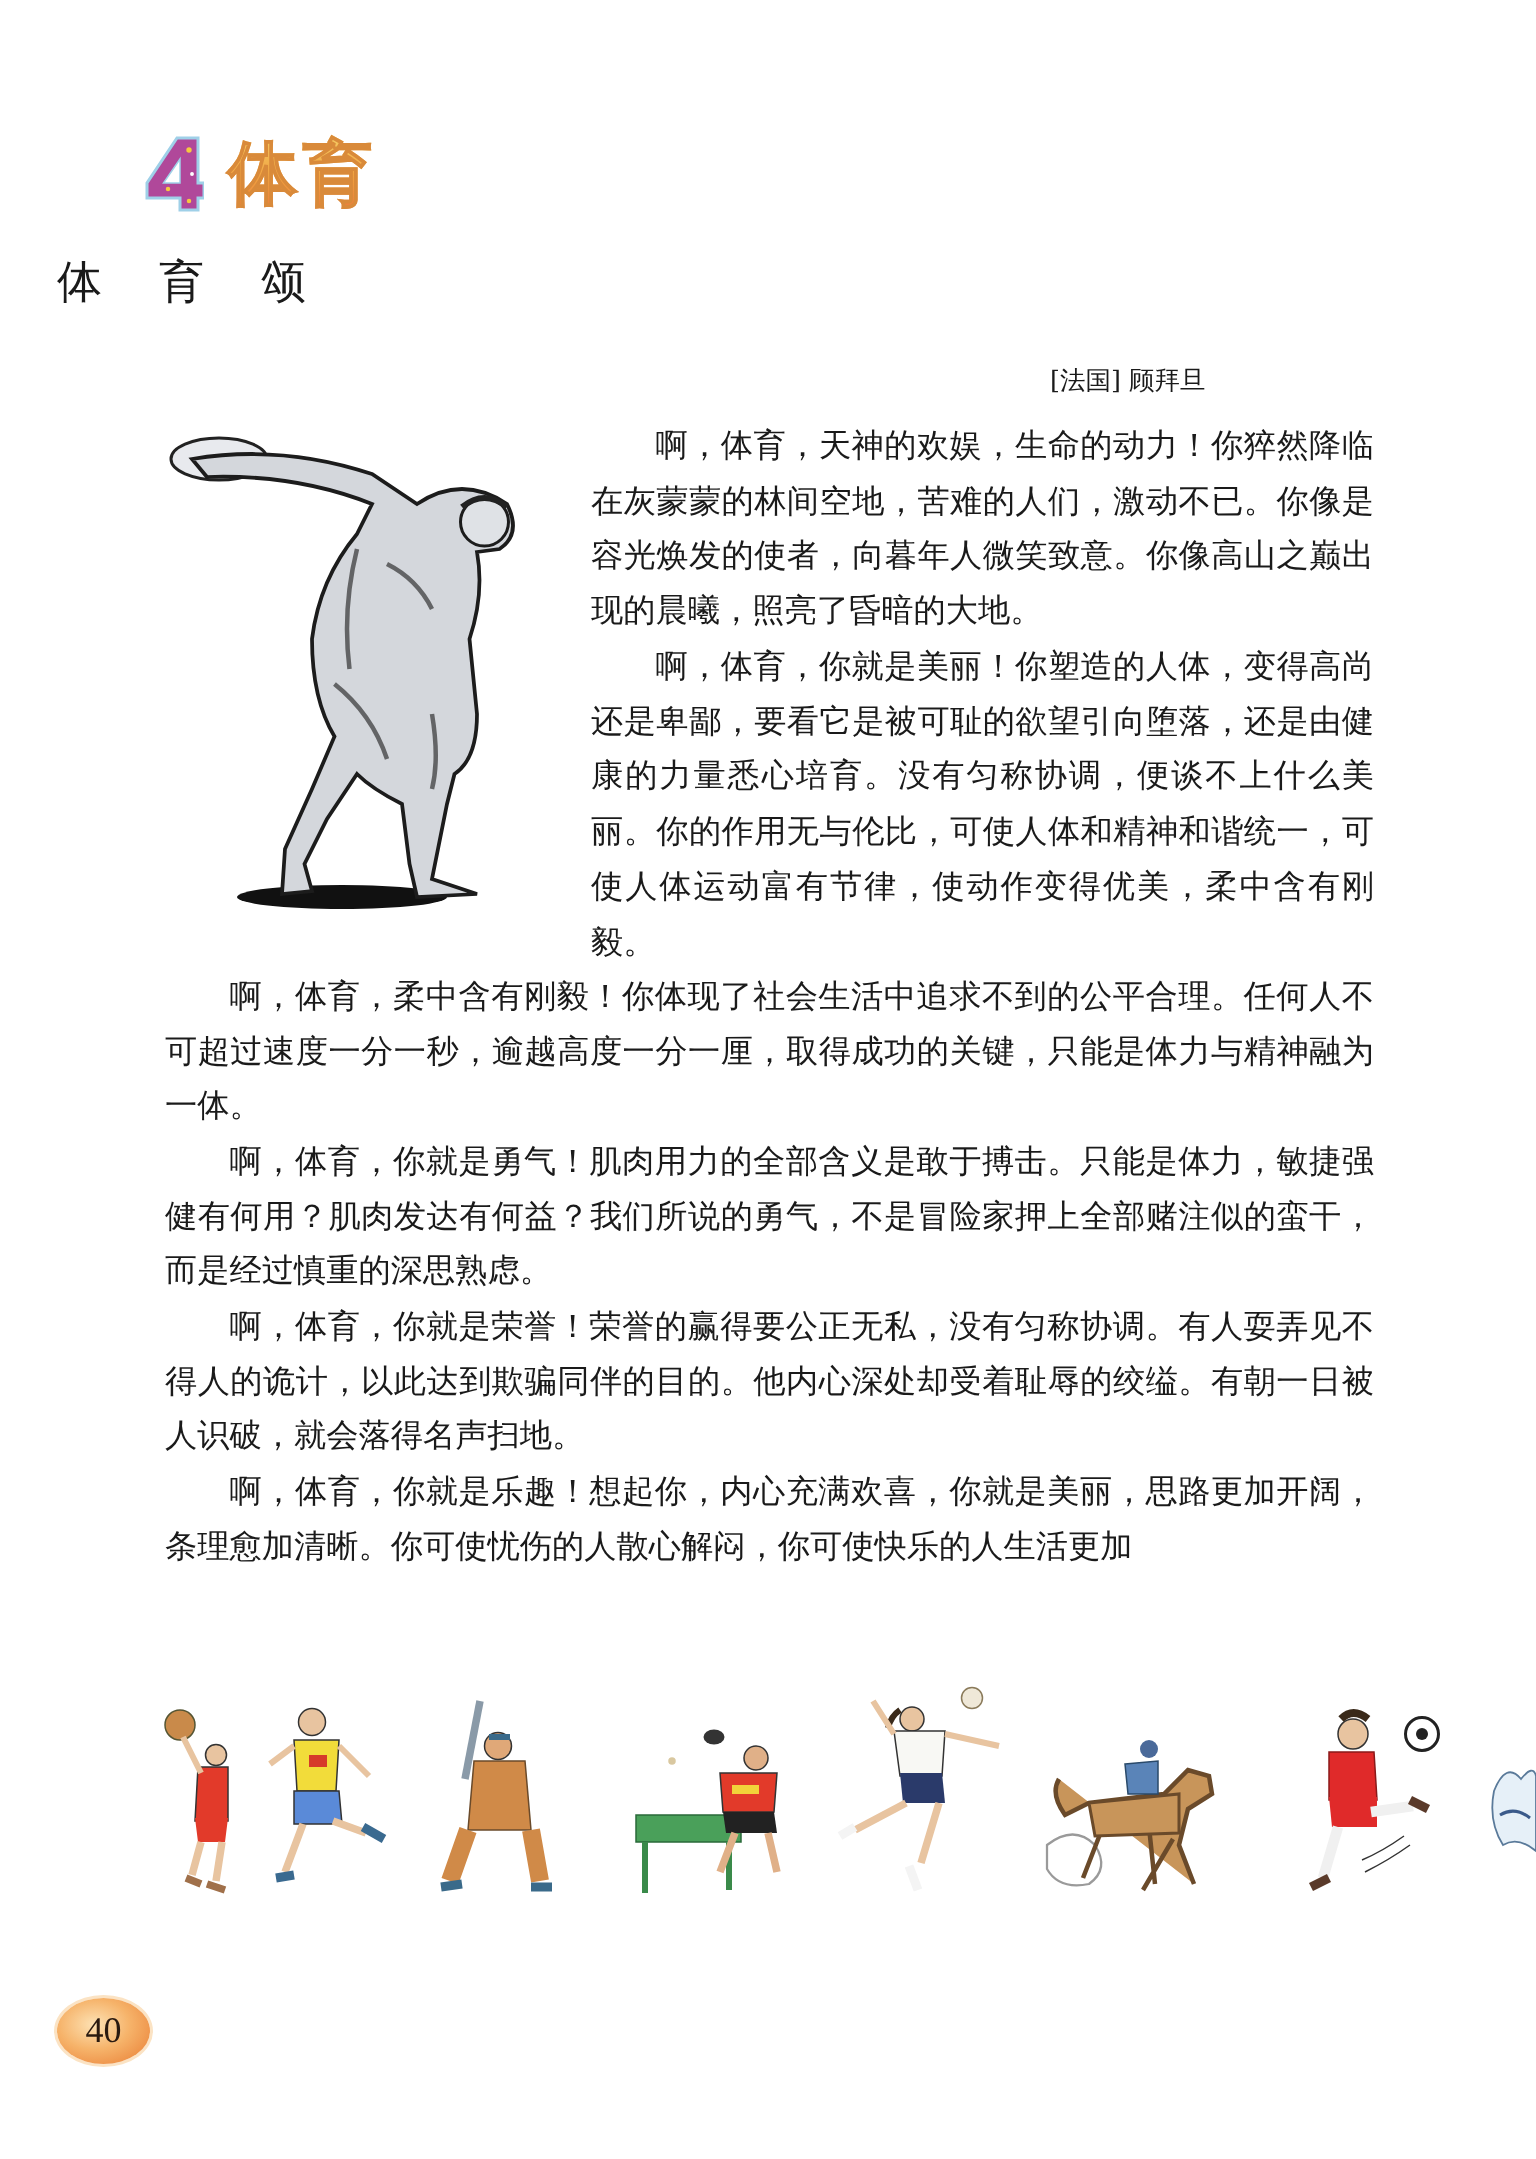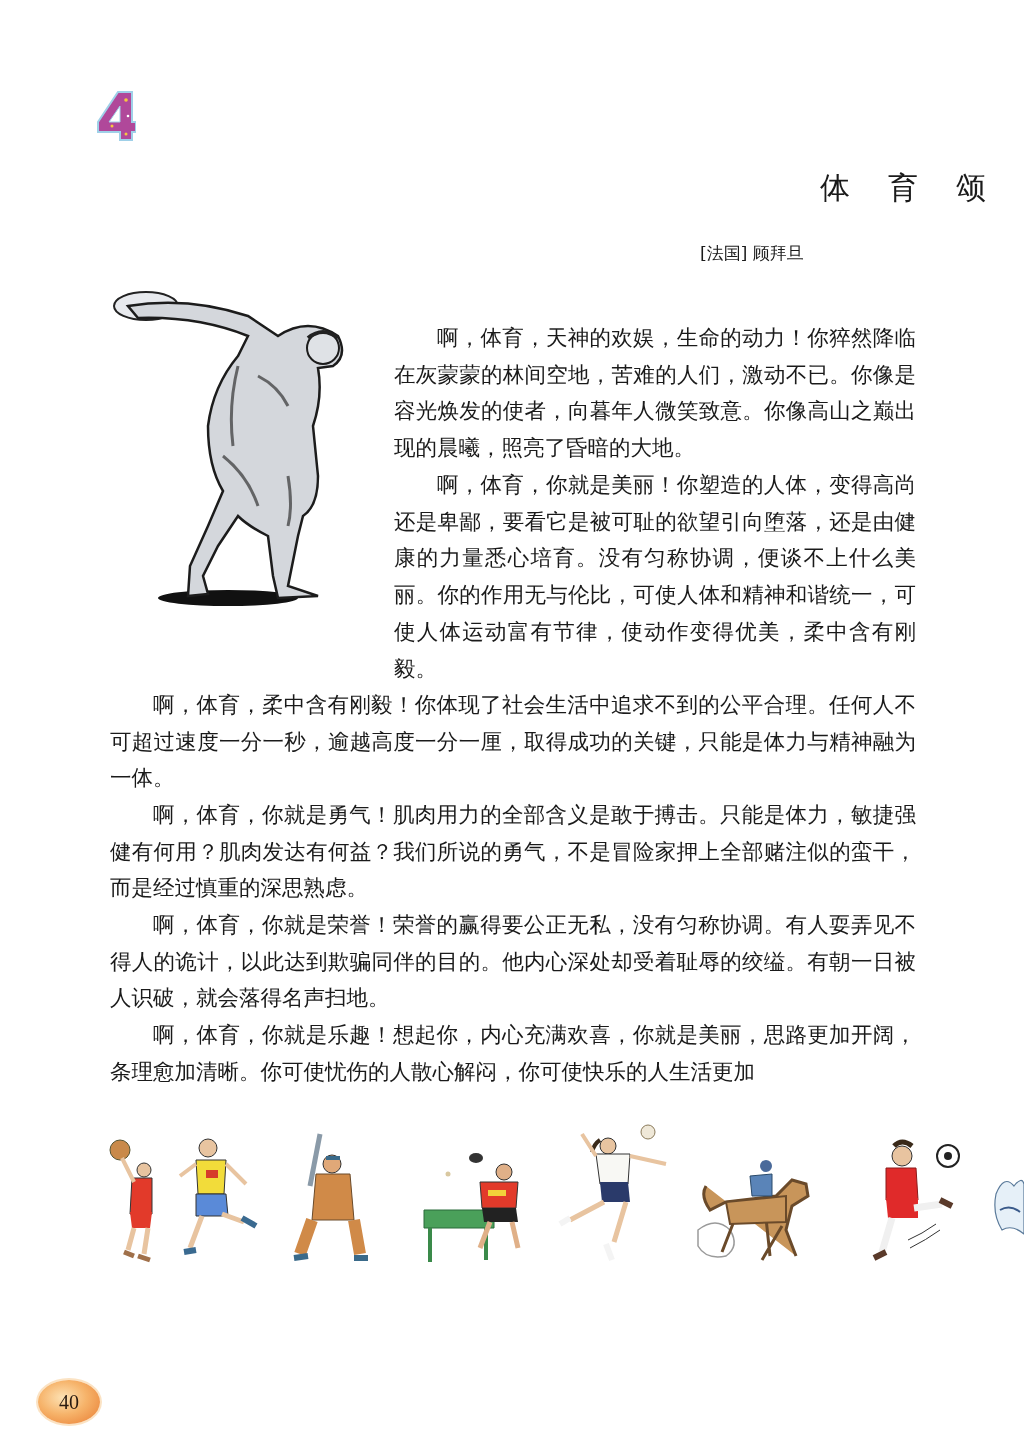--- a/index.html
+++ b/index.html
@@ -9,59 +9,60 @@
   
   .chapter { position: absolute; left: 96px; top: 86px; height: 60px; display: flex; align-items: center; }
   .chapter-num { width: 40px; height: 52px; position: relative; margin-right: 16px; }
   .chapter-num svg { width: 40px; height: 52px; }
   .chapter-title { font-family: "DejaVu Sans", sans-serif; font-weight: bold; font-size: 46px; letter-spacing: 4px;
                    background: linear-gradient(180deg, #f6d36a 0%, #f0a040 55%, #e8703a 100%);
                    -webkit-background-clip: text; background-clip: text; color: transparent;
                    -webkit-text-stroke: 1px #d98a3a; }
 
   
-  .poem-title { position: absolute; top: 168px; left: 0; width: 1024px; text-align: right;
+  .poem-title { position: absolute; top: 168px; left: 0; width: 1024px; text-align: left;
                 font-size: 30px; letter-spacing: 38px; padding-left: 38px; box-sizing: border-box; }
   .poem-title span { display: inline-block; }
 
   .author { position: absolute; top: 242px; left: 700px; font-size: 17px; white-space: nowrap; }
 
   
   .statue { position: absolute; left: 108px; top: 276px; width: 240px; height: 340px; }
 
   
   .p { position: absolute; font-size: 21.5px; line-height: 36.7px; text-align: justify; text-align-last: left; }
   .p-narrow { left: 394px; width: 522px; }
   .p-wide { left: 110px; width: 806px; }
-  .indent { text-indent: 2em; margin-top: 40px; }
+  .indent { text-indent: 2em; }
 
   
   .sports { position: absolute; left: 100px; top: 1124px; width: 924px; height: 140px; }
   .sport { position: absolute; bottom: 0; }
 
   
-  .page-num { position: absolute; left: 38px; top: 1380px; width: 62px; height: 44px; border-radius: 50%;
+  .page-num { position: absolute; left: 38px; top: 1332px; width: 62px; height: 44px; border-radius: 50%;
               background: radial-gradient(ellipse at 40% 40%, #fde2b4 0%, #f6b36a 45%, #e87a30 100%);
               box-shadow: 0 0 0 2px #fbe3c4; display: flex; align-items: center; justify-content: center;
-              font-size: 20px; color: #2a1a10; font-family: "Liberation Serif", serif; }
+              font-size: 24px; color: #2a1a10; font-family: "Liberation Serif", serif; }
 </style>
 </head>
 <body>
 
 <div class="chapter" data-name="chapter-header">
   <div class="chapter-num" data-name="chapter-number-badge">
     <svg viewBox="0 0 40 52" data-name="chapter-number-icon">
       <path d="M22 2 L36 2 L36 32 L40 32 L40 42 L36 42 L36 50 L24 50 L24 42 L2 42 L2 32 Z" fill="#b0489a" stroke="#9fd0e8" stroke-width="2"></path>
       <path d="M24 16 L24 32 L13 32 Z" fill="#ffffff" stroke="#9fd0e8" stroke-width="1"></path>
       <circle cx="30" cy="10" r="1.8" fill="#f6c840"></circle>
       <circle cx="16" cy="36" r="1.5" fill="#f6c840"></circle>
       <circle cx="30" cy="44" r="1.5" fill="#f6c840"></circle>
       <circle cx="32" cy="26" r="1.3" fill="#ffffff"></circle>
     </svg>
   </div>
+  <div class="chapter-title" data-name="chapter-title">体育</div>
 </div>
 
 <div class="poem-title" data-name="poem-title">
   <span data-name="poem-title-char">体</span><span data-name="poem-title-char">育</span><span data-name="poem-title-char">颂</span>
 </div>
 
 <div class="author" data-name="poem-author">[法国] 顾拜旦</div>
 
 <div class="statue" data-name="discus-thrower-illustration">
   <svg viewBox="0 0 240 340" width="240" height="340" data-name="discus-thrower-icon">

